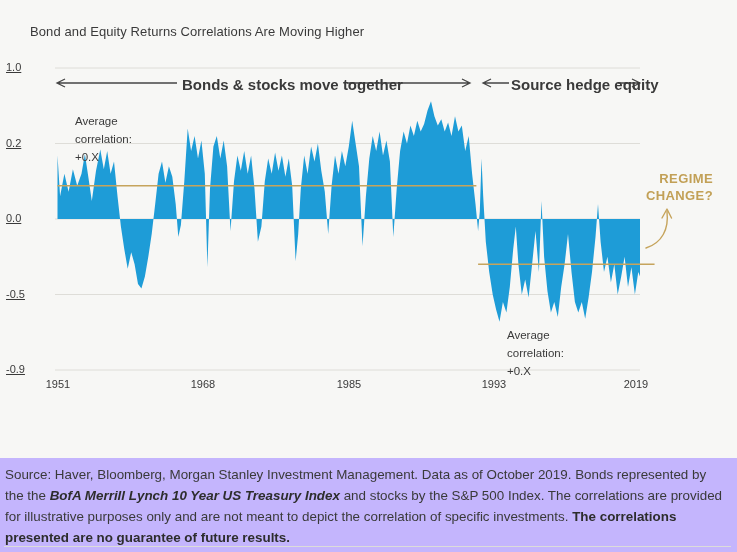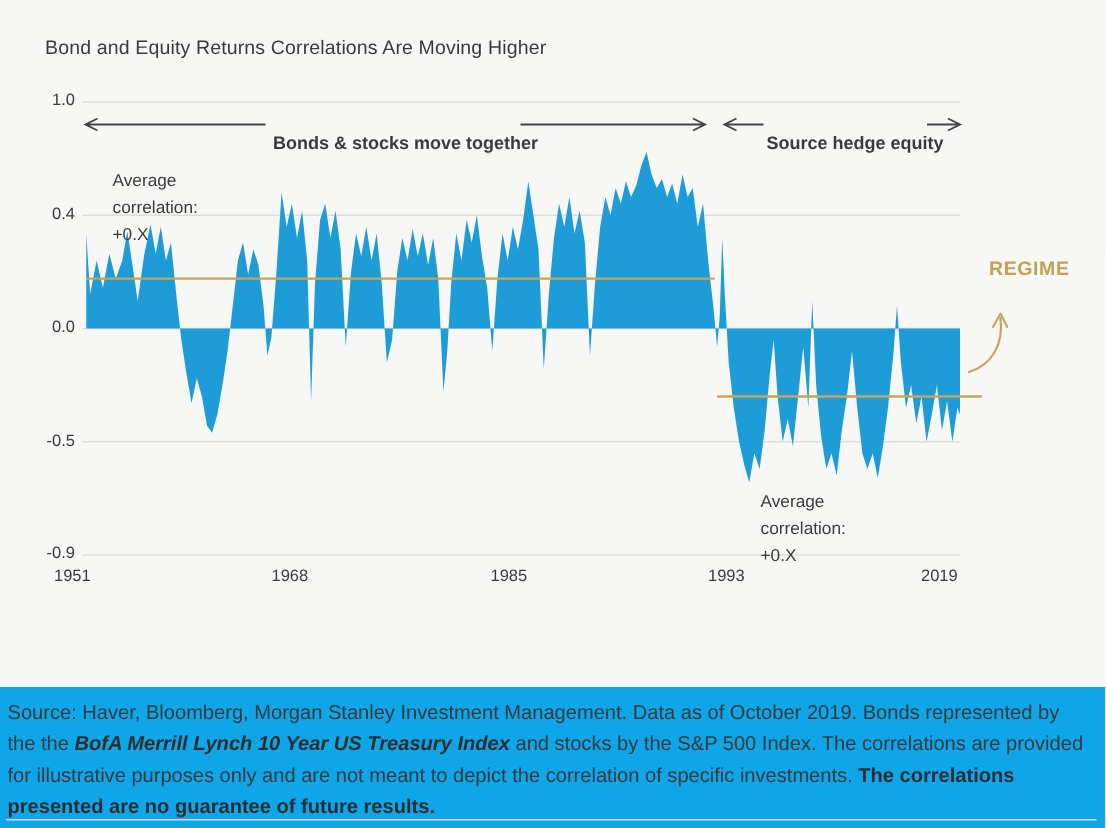--- a/index.html
+++ b/index.html
@@ -7,42 +7,42 @@
     position:relative;width:737px;height:552px;overflow:hidden;
     font-family:"Liberation Sans",sans-serif;background:#ffffff;
   }
   .chart-section{position:absolute;left:0;top:0;width:737px;height:458px;background:#f7f7f5;}
   .chart-title{
     position:absolute;left:30px;top:24px;font-size:13px;color:#3a3a3a;
     letter-spacing:.1px;
   }
   svg.plot{position:absolute;left:0;top:0;width:737px;height:458px;}
   .ytick{
-    position:absolute;left:18px;width:32px;text-align:right;
-    font-size:11px;color:#3a3a3a;
+    position:absolute;left:6px;width:32px;text-align:left;
+    font-size:11px;color:#3a3a3a;text-decoration:underline;
   }
   .xtick{
-    position:absolute;top:378px;width:44px;
+    position:absolute;top:378px;width:44px;text-align:center;
     font-size:11px;color:#3a3a3a;
   }
   .regime-label{
     position:absolute;top:76px;text-align:center;
-    font-size:12px;font-weight:bold;color:#3a3a3a;white-space:nowrap;margin-top:12px;
+    font-size:15px;font-weight:bold;color:#3a3a3a;white-space:nowrap;
   }
   .avg-label{
     position:absolute;text-align:left;font-size:11.5px;font-weight:500;
     color:#3a3a3a;line-height:18px;
   }
   .regime-change-label{
     position:absolute;left:613px;top:170px;width:100px;text-align:right;
     font-size:13px;font-weight:bold;color:#c2a056;line-height:17px;
     letter-spacing:.4px;
   }
   .footer{
-    position:absolute;left:0;top:458px;width:737px;height:94px;background:#0ea5e9;
+    position:absolute;left:0;top:458px;width:737px;height:94px;background:#c4b5fd;
   }
   .footer-text{
     position:absolute;left:5px;top:6px;width:722px;
     font-size:13.4px;line-height:21px;color:#3a3a3a;
   }
   .footer-text b{color:#2d2d2d;}
   .footer-divider{
     position:absolute;left:4px;top:88px;width:727px;height:0;
     border-top:1px solid #dcdcda;
   }
@@ -72,21 +72,21 @@
 
       <path d="M65 79 L57 83 L65 87 M58 83 H177" fill="none" stroke="#454545" stroke-width="1.3"></path>
       <path d="M462 79 L470 83 L462 87 M347 83 H469" fill="none" stroke="#454545" stroke-width="1.3"></path>
       <path d="M491 79 L483 83 L491 87 M484 83 H509" fill="none" stroke="#454545" stroke-width="1.3"></path>
       <path d="M632 79 L640 83 L632 87 M618 83 H639" fill="none" stroke="#454545" stroke-width="1.3"></path>
 
       <path d="M646 248 C662 243 669 229 667 212 M662 218 L667 209 L671.5 218" fill="none" stroke="#C6A45C" stroke-width="1.4" stroke-linecap="round" stroke-linejoin="round"></path>
     </svg>
 
     <div class="ytick" style="top:61px">1.0</div>
-    <div class="ytick" style="top:137px">0.4</div>
+    <div class="ytick" style="top:137px">0.2</div>
     <div class="ytick" style="top:212px">0.0</div>
     <div class="ytick" style="top:288px">-0.5</div>
     <div class="ytick" style="top:363px">-0.9</div>
 
     <div class="xtick" style="left:36px">1951</div>
     <div class="xtick" style="left:181px">1968</div>
     <div class="xtick" style="left:327px">1985</div>
     <div class="xtick" style="left:472px">1993</div>
     <div class="xtick" style="left:614px">2019</div>
 
@@ -99,20 +99,21 @@
       <div>+0.X</div>
     </div>
     <div class="avg-label" style="left:507px;top:326px;width:102px">
       <div>Average</div>
       <div>correlation:</div>
       <div>+0.X</div>
     </div>
 
     <div class="regime-change-label">
       <div>REGIME</div>
+      <div>CHANGE?</div>
     </div>
 
   </div>
 
   <div class="footer">
     <div class="footer-text" id="footer-text"><span>Source: Haver, Bloomberg, Morgan Stanley Investment Management. Data as of October 2019. Bonds represented by the the </span><b style="font-style: italic;">BofA Merrill Lynch 10 Year US Treasury Index</b><span> and stocks by the S&amp;P 500 Index. The correlations are provided for illustrative purposes only and are not meant to depict the correlation of specific investments. </span><b>The correlations presented are no guarantee of future results.</b></div>
     <div class="footer-divider"></div>
   </div>
 
 </div>

